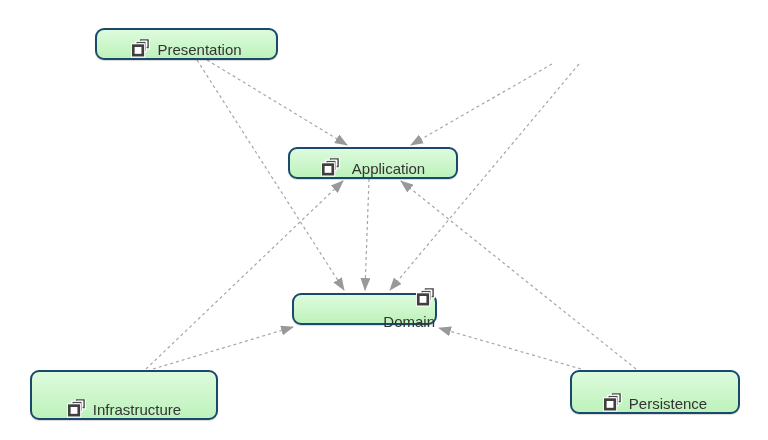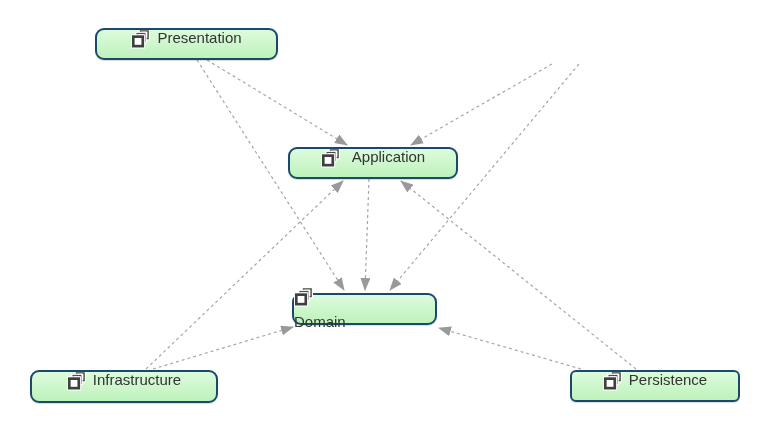--- a/index.html
+++ b/index.html
@@ -19,21 +19,21 @@
   .edge {
     stroke: var(--edge-color, #a6a6a6);
     stroke-width: 1.2;
     stroke-dasharray: 3 3;
     fill: none;
   }
   .node {
     position: absolute;
     box-sizing: border-box;
     display: flex;
-    align-items: flex-start;
+    align-items: flex-end;
     justify-content: center;
     gap: 7px;
     border: 2px solid var(--node-border, #1a4a6b);
     border-radius: 9px;
     background: linear-gradient(to bottom,
                 var(--node-fill-top, #ddfbdd),
                 var(--node-fill-bottom, #bef2bb));
     box-shadow: 0 1px 1px rgba(0,0,0,0.15);
     cursor: default;
   }
@@ -111,36 +111,36 @@
             <rect x="10" y="1" width="8" height="8" stroke="#4a4a4a" stroke-width="1.5"></rect>
             <rect x="6.5" y="3.8" width="8" height="8" stroke="#ffffff" stroke-width="4"></rect>
             <rect x="6.5" y="3.8" width="8" height="8" stroke="#4a4a4a" stroke-width="1.5"></rect>
             <rect x="2.4" y="7" width="10" height="10" stroke="#ffffff" stroke-width="5"></rect>
             <rect x="2.4" y="7" width="10" height="10" stroke="#3f3f3f" stroke-width="2.8"></rect>
           </g>
         </svg>
       </span>
       <span class="label">Domain</span>
     </div>
-    <div class="node" style="left: 30px; top: 370px; width: 188px; height: 33px;">
+    <div class="node" style="left: 30px; top: 370px; width: 188px; height: 50px;">
       <span class="icon">
         <svg viewBox="0 0 20 20" width="19" height="19" aria-hidden="true">
           <g fill="#ffffff">
             <rect x="10" y="1" width="8" height="8" stroke="#ffffff" stroke-width="4"></rect>
             <rect x="10" y="1" width="8" height="8" stroke="#4a4a4a" stroke-width="1.5"></rect>
             <rect x="6.5" y="3.8" width="8" height="8" stroke="#ffffff" stroke-width="4"></rect>
             <rect x="6.5" y="3.8" width="8" height="8" stroke="#4a4a4a" stroke-width="1.5"></rect>
             <rect x="2.4" y="7" width="10" height="10" stroke="#ffffff" stroke-width="5"></rect>
             <rect x="2.4" y="7" width="10" height="10" stroke="#3f3f3f" stroke-width="2.8"></rect>
           </g>
         </svg>
       </span>
       <span class="label">Infrastructure</span>
     </div>
-    <div class="node" style="left: 570px; top: 370px; width: 170px; height: 32px; border-radius: 6px;">
+    <div class="node" style="left: 570px; top: 370px; width: 170px; height: 44px;">
       <span class="icon">
         <svg viewBox="0 0 20 20" width="19" height="19" aria-hidden="true">
           <g fill="#ffffff">
             <rect x="10" y="1" width="8" height="8" stroke="#ffffff" stroke-width="4"></rect>
             <rect x="10" y="1" width="8" height="8" stroke="#4a4a4a" stroke-width="1.5"></rect>
             <rect x="6.5" y="3.8" width="8" height="8" stroke="#ffffff" stroke-width="4"></rect>
             <rect x="6.5" y="3.8" width="8" height="8" stroke="#4a4a4a" stroke-width="1.5"></rect>
             <rect x="2.4" y="7" width="10" height="10" stroke="#ffffff" stroke-width="5"></rect>
             <rect x="2.4" y="7" width="10" height="10" stroke="#3f3f3f" stroke-width="2.8"></rect>
           </g>

